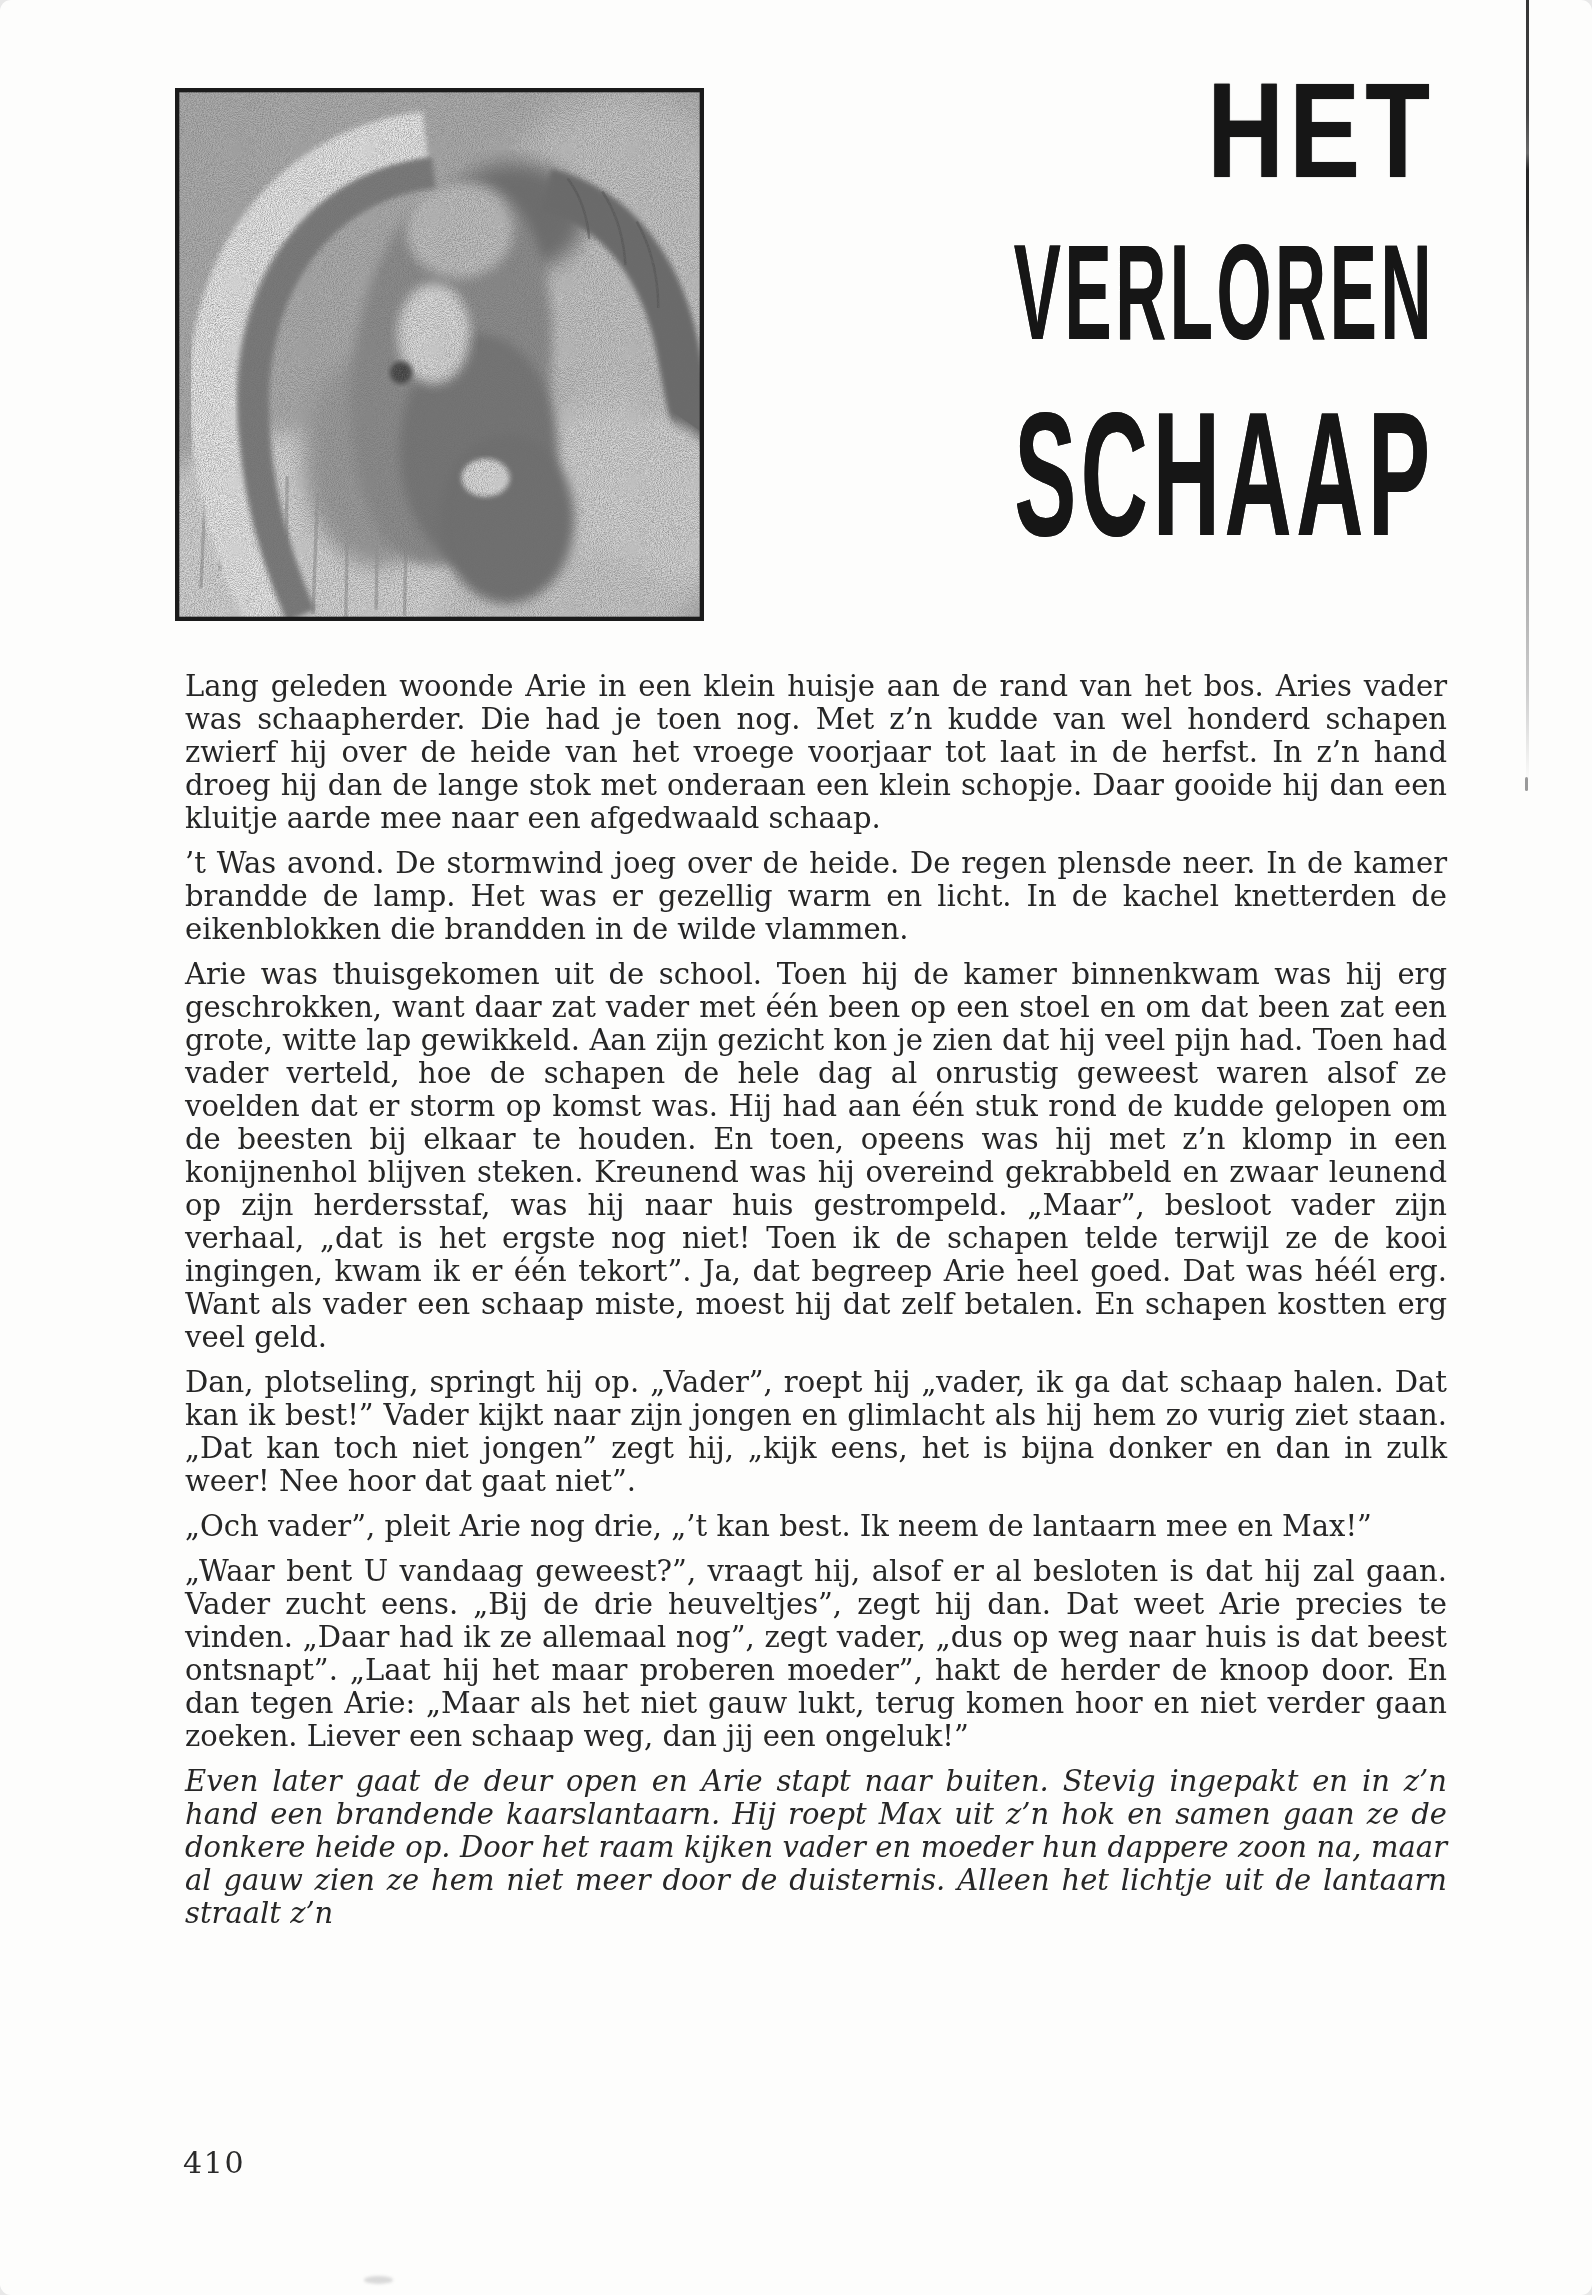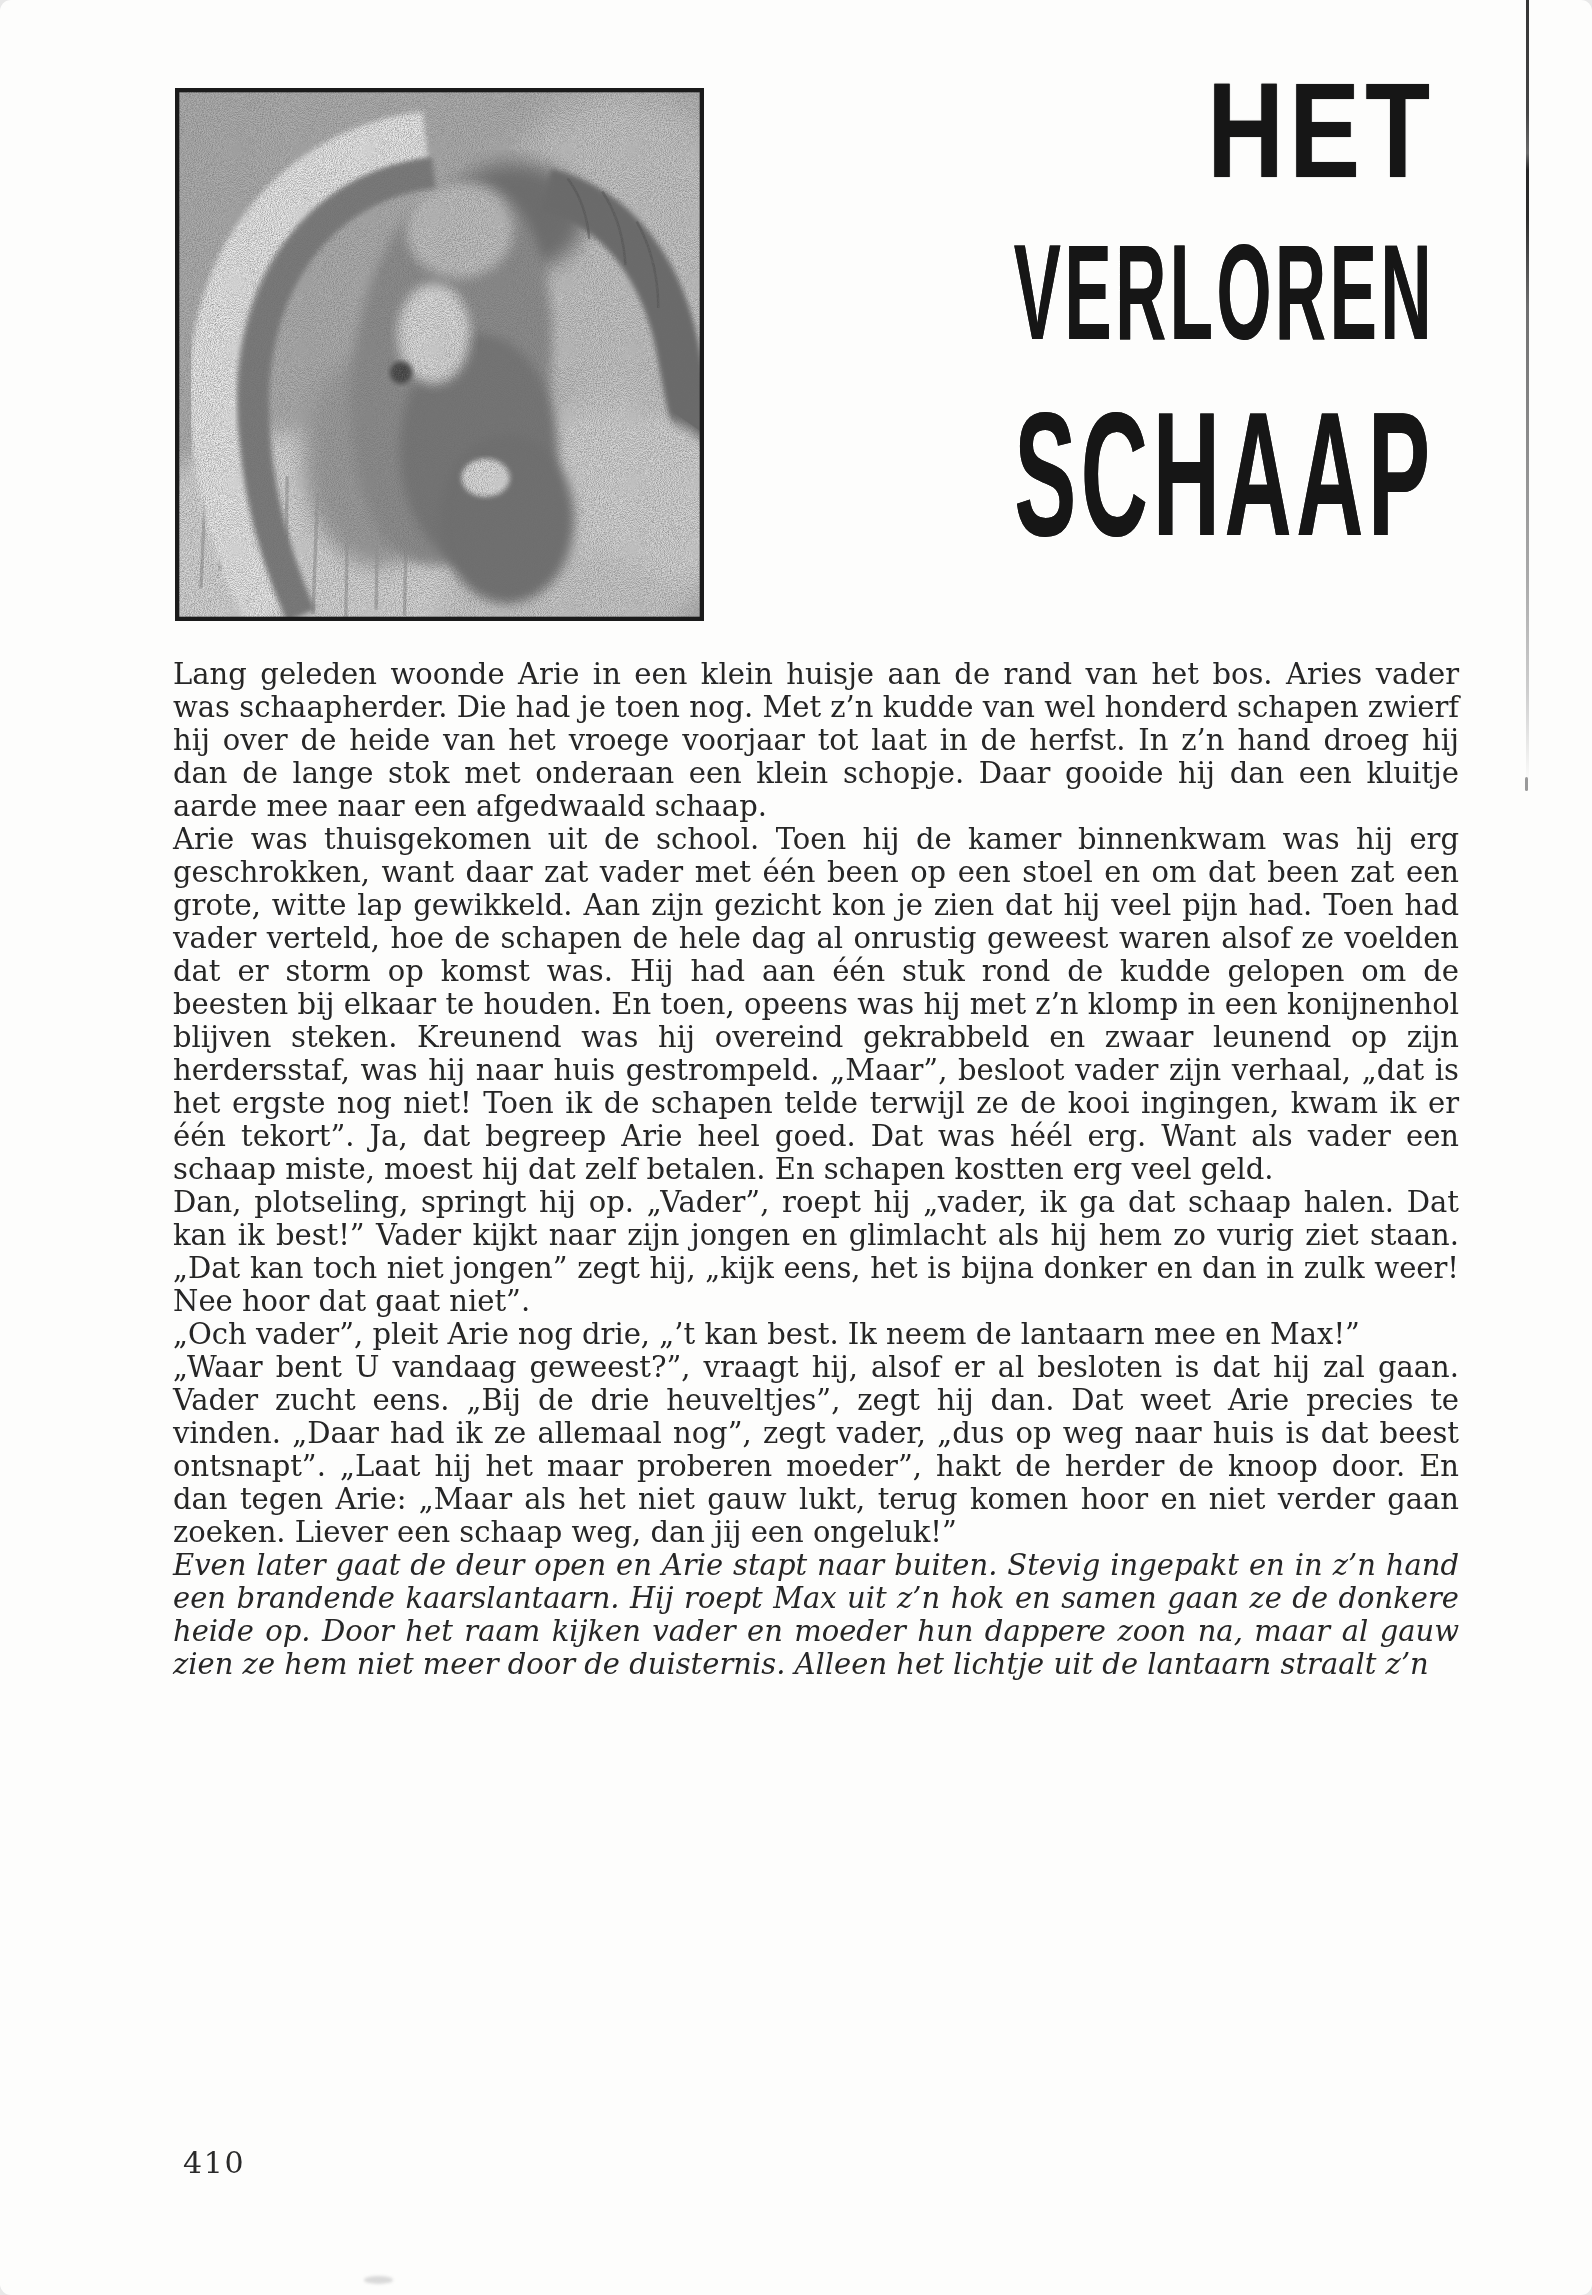--- a/index.html
+++ b/index.html
@@ -43,21 +43,21 @@
   #bottom-smudge{
     position:absolute;left:364px;top:2276px;width:29px;height:7.8px;
     background:#d9d9d9;border-radius:50%;filter:blur(1.7px);
   }
   
   #story{
     position:absolute;left:173px;top:658px;width:1286px;
     font-size:29px;line-height:33px;color:#262626;
     text-align:justify;
   }
-  #story p{margin:0;}
+  #story p{margin:12px;}
   p.gap-large{margin-top:31px;}
   p.gap-small{margin-top:12px;}
   p.gap-med{margin-top:26px;font-style:italic;}
   
   #page-number{
     position:absolute;left:183px;top:2145px;
     font-size:30px;color:#2a2a2a;letter-spacing:1.7px;
   }
 </style>
 </head>
@@ -135,20 +135,21 @@
   <div class="title-line" id="title-2">VERLOREN</div>
   <div class="title-line" id="title-3">SCHAAP</div>
 
   <div id="edge-line"></div>
   <div id="edge-dash"></div>
   <div id="bottom-smudge"></div>
 
   <div id="story">
     <p>Lang geleden woonde Arie in een klein huisje aan de rand van het bos. Aries vader was schaapherder. Die had je toen nog. Met z’n kudde van wel honderd schapen zwierf hij over de heide van het vroege voorjaar tot laat in de herfst. In z’n hand droeg hij dan de lange stok met onderaan een klein schopje. Daar gooide hij dan een kluitje aarde mee naar een afgedwaald schaap.</p>
 
+    <p class="gap-large">’t Was avond. De stormwind joeg over de heide. De regen plensde neer. In de kamer brandde de lamp. Het was er gezellig warm en licht. In de kachel knetterden de eikenblokken die brandden in de wilde vlammen.</p>
     <p>Arie was thuisgekomen uit de school. Toen hij de kamer binnenkwam was hij erg geschrokken, want daar zat vader met één been op een stoel en om dat been zat een grote, witte lap gewikkeld. Aan zijn gezicht kon je zien dat hij veel pijn had. Toen had vader verteld, hoe de schapen de hele dag al onrustig geweest waren alsof ze voelden dat er storm op komst was. Hij had aan één stuk rond de kudde gelopen om de beesten bij elkaar te houden. En toen, opeens was hij met z’n klomp in een konijnenhol blijven steken. Kreunend was hij overeind gekrabbeld en zwaar leunend op zijn herdersstaf, was hij naar huis gestrompeld. „Maar”, besloot vader zijn verhaal, „dat is het ergste nog niet! Toen ik de schapen telde terwijl ze de kooi ingingen, kwam ik er één tekort”. Ja, dat begreep Arie heel goed. Dat was héél erg. Want als vader een schaap miste, moest hij dat zelf betalen. En schapen kostten erg veel geld.</p>
     <p>Dan, plotseling, springt hij op. „Vader”, roept hij „vader, ik ga dat schaap halen. Dat kan ik best!” Vader kijkt naar zijn jongen en glimlacht als hij hem zo vurig ziet staan. „Dat kan toch niet jongen” zegt hij, „kijk eens, het is bijna donker en dan in zulk weer! Nee hoor dat gaat niet”.</p>
     <p>„Och vader”, pleit Arie nog drie, „’t kan best. Ik neem de lantaarn mee en Max!”</p>
 
     <p class="gap-small">„Waar bent U vandaag geweest?”, vraagt hij, alsof er al besloten is dat hij zal gaan. Vader zucht eens. „Bij de drie heuveltjes”, zegt hij dan. Dat weet Arie precies te vinden. „Daar had ik ze allemaal nog”, zegt vader, „dus op weg naar huis is dat beest ontsnapt”. „Laat hij het maar proberen moeder”, hakt de herder de knoop door. En dan tegen Arie: „Maar als het niet gauw lukt, terug komen hoor en niet verder gaan zoeken. Liever een schaap weg, dan jij een ongeluk!”</p>
 
     <p class="gap-med">Even later gaat de deur open en Arie stapt naar buiten. Stevig ingepakt en in z’n hand een brandende kaarslantaarn. Hij roept Max uit z’n hok en samen gaan ze de donkere heide op. Door het raam kijken vader en moeder hun dappere zoon na, maar al gauw zien ze hem niet meer door de duisternis. Alleen het lichtje uit de lantaarn straalt z’n</p>
   </div>
 
   <div id="page-number">410</div>

